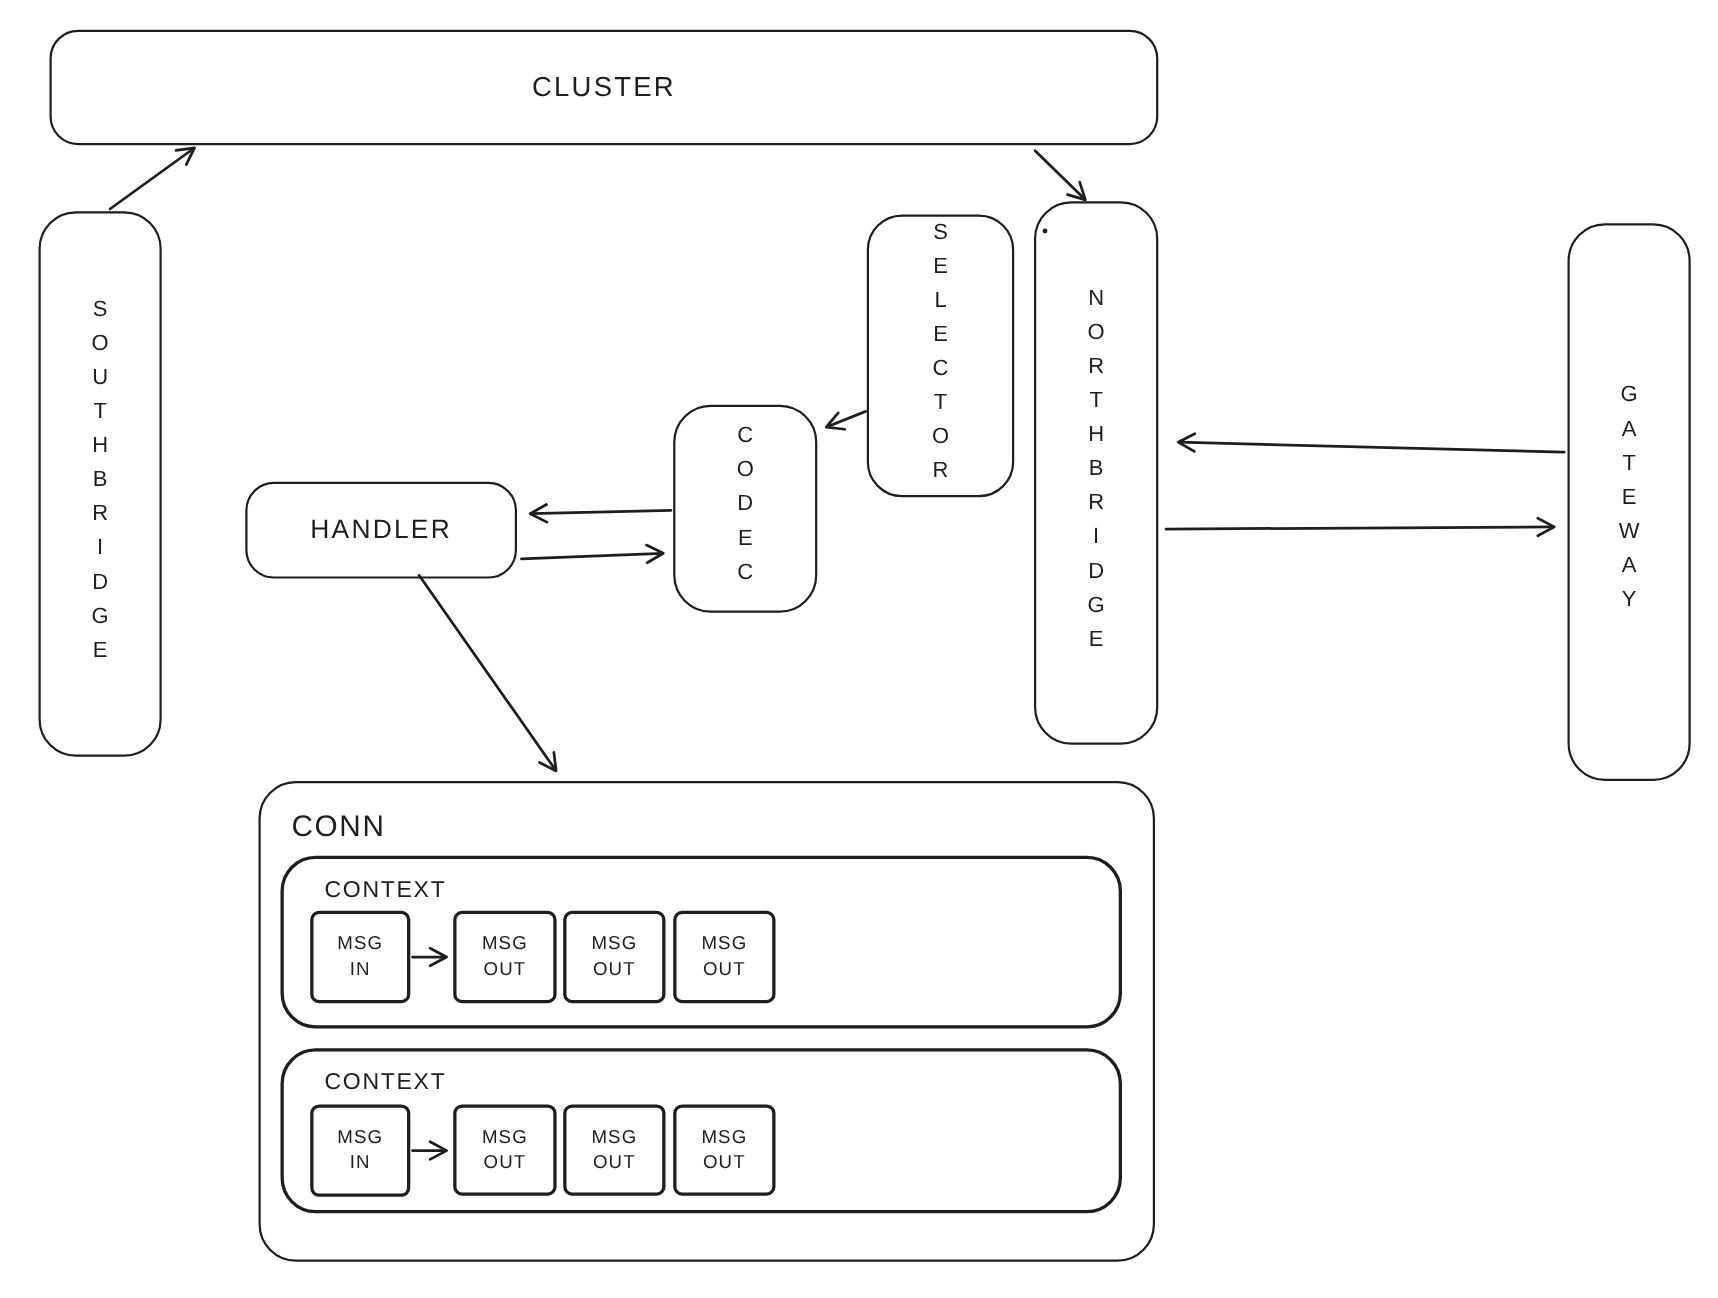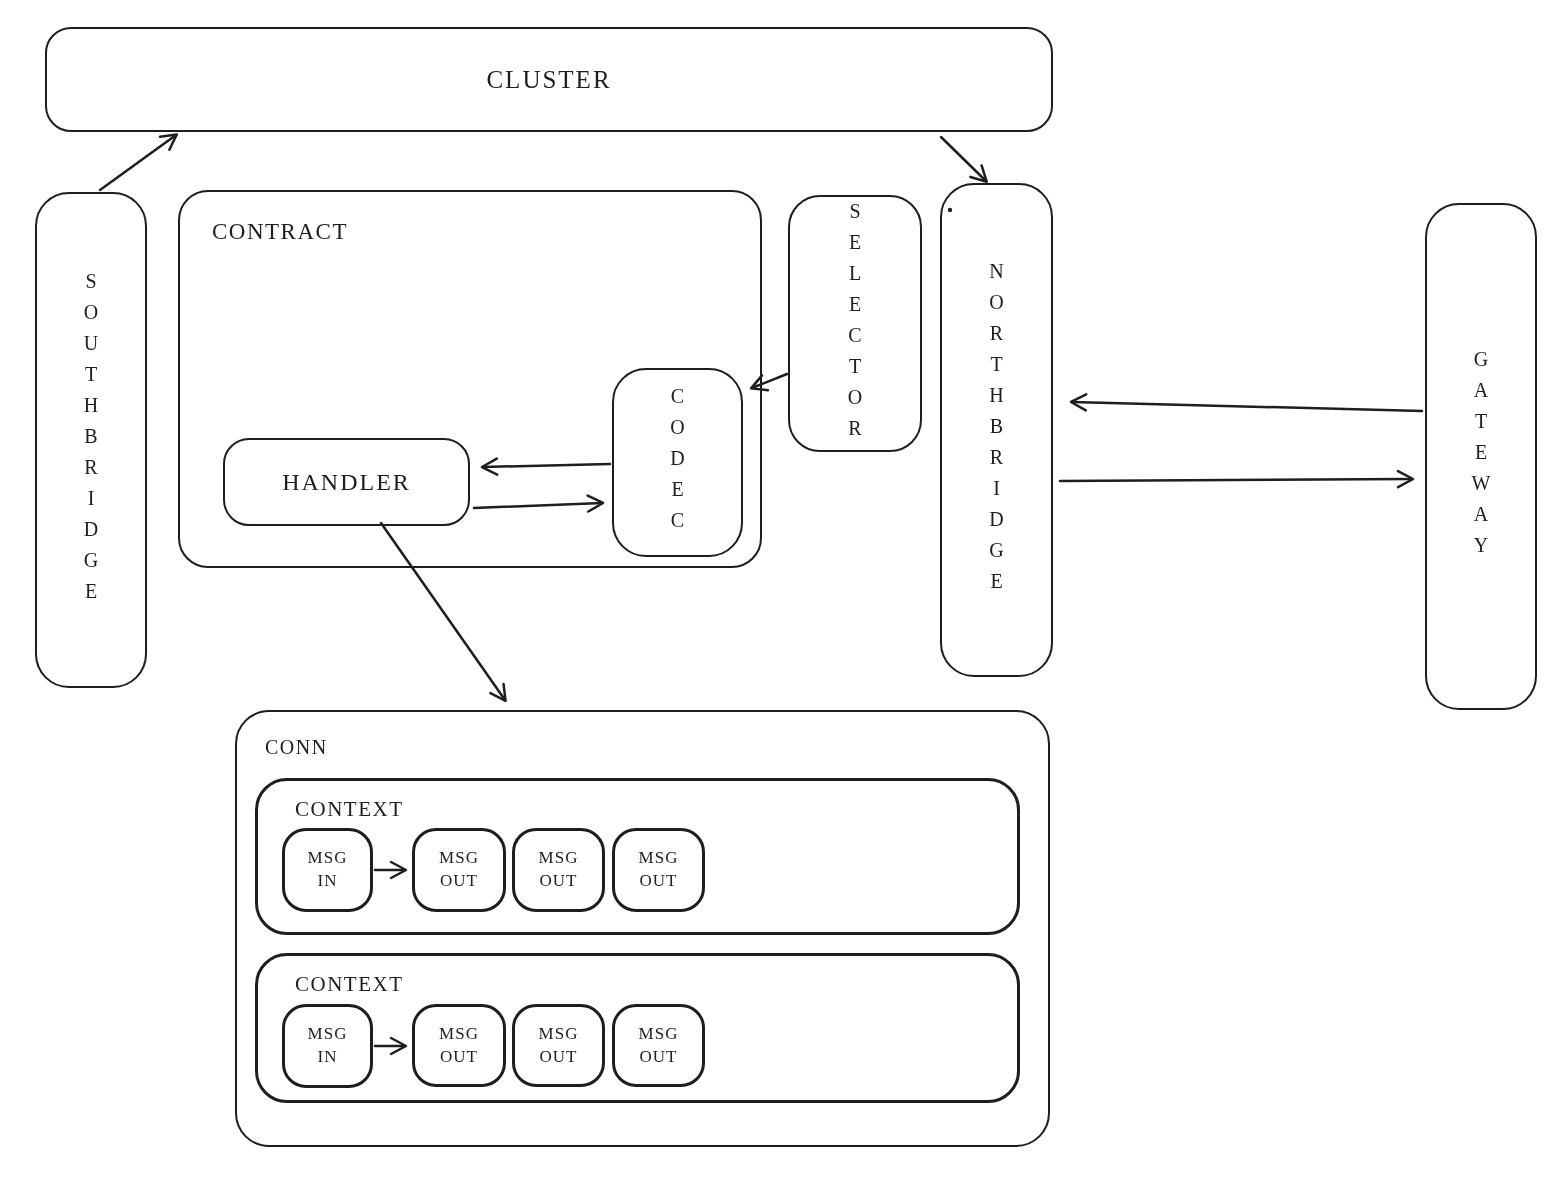--- a/index.html
+++ b/index.html
@@ -1,21 +1,21 @@
 <!DOCTYPE html>
 <html><head>
 <meta charset="utf-8">
 <style>
   html, body { margin: 0; padding: 0; background: #ffffff; }
   #canvas {
     position: relative;
     width: 1562px;
     height: 1180px;
     background: #ffffff;
-    font-family: Liberation Serif, serif;
+    font-family: Liberation Sans, sans-serif;
     color: #1e1e1e;
     overflow: hidden;
   }
   .box {
     position: absolute;
     background: #ffffff;
     border: 2.5px solid #1e1e1e;
     box-sizing: border-box;
   }
   .corner-lbl {
@@ -46,21 +46,21 @@
     font-size: 20px;
     line-height: 1;
     white-space: nowrap;
   }
   .msgbox {
     display: flex;
     flex-direction: column;
     align-items: center;
     justify-content: center;
     border-width: 3px;
-    border-radius: 24px;
+    border-radius: 8px;
     font-size: 17px;
     line-height: 1.35;
     letter-spacing: 1px;
   }
   .edge-lbl {
     position: absolute;
     font-size: 23px;
     letter-spacing: 1px;
     white-space: nowrap;
     text-align: center;
@@ -79,23 +79,20 @@
 <div id="canvas">
 
   <div class="box" style="left:45px; top:27px; width:1008px; height:105px; border-radius:26px;">
     <div class="center-lbl" style="font-size:25px;">CLUSTER</div>
   </div>
 
   <div class="box vbar" style="left:35px; top:192px; width:112px; height:496px; border-radius:34px;">
     <span class="vtext">SOUTHBRIDGE</span>
   </div>
 
-  <div class="box" style="left:178px; top:190px; width:584px; height:378px; border-radius:30px;">
-    <span class="corner-lbl" style="left:32px; top:27px; font-size:23px;">CONTRACT</span>
-  </div>
 
   <div class="box vbar" style="left:788px; top:195px; width:134px; height:257px; border-radius:32px;">
     <span class="vtext">SELECTOR</span>
   </div>
 
   <div class="box vbar" style="left:940px; top:183px; width:113px; height:494px; border-radius:34px;">
     <span class="vtext">NORTHBRIDGE</span>
   </div>
 
   <div class="box vbar" style="left:1425px; top:203px; width:112px; height:507px; border-radius:34px;">
@@ -104,21 +101,21 @@
 
   <div class="box vbar" style="left:612px; top:368px; width:131px; height:189px; border-radius:34px;">
     <span class="vtext">CODEC</span>
   </div>
 
   <div class="box" style="left:223px; top:438px; width:247px; height:88px; border-radius:26px;">
     <div class="center-lbl">HANDLER</div>
   </div>
 
   <div class="box" style="left:235px; top:710px; width:815px; height:437px; border-radius:34px;">
-    <span class="corner-lbl" style="left:28px; top:24px; font-size:20px;text-align:right;">CONN</span>
+    <span class="corner-lbl" style="left:28px; top:24px; font-size:27px;text-align:right;">CONN</span>
   </div>
 
   <div class="box" style="left:255px; top:778px; width:765px; height:157px; border-radius:32px; border-width:3px;">
     <span class="corner-lbl" style="left:37px; top:16px; font-size:21px;">CONTEXT</span>
   </div>
 
   <div class="box msgbox" style="left:282px; top:828px; width:91px; height:84px;">
     <span>MSG</span>
     <span>IN</span>
   </div>

